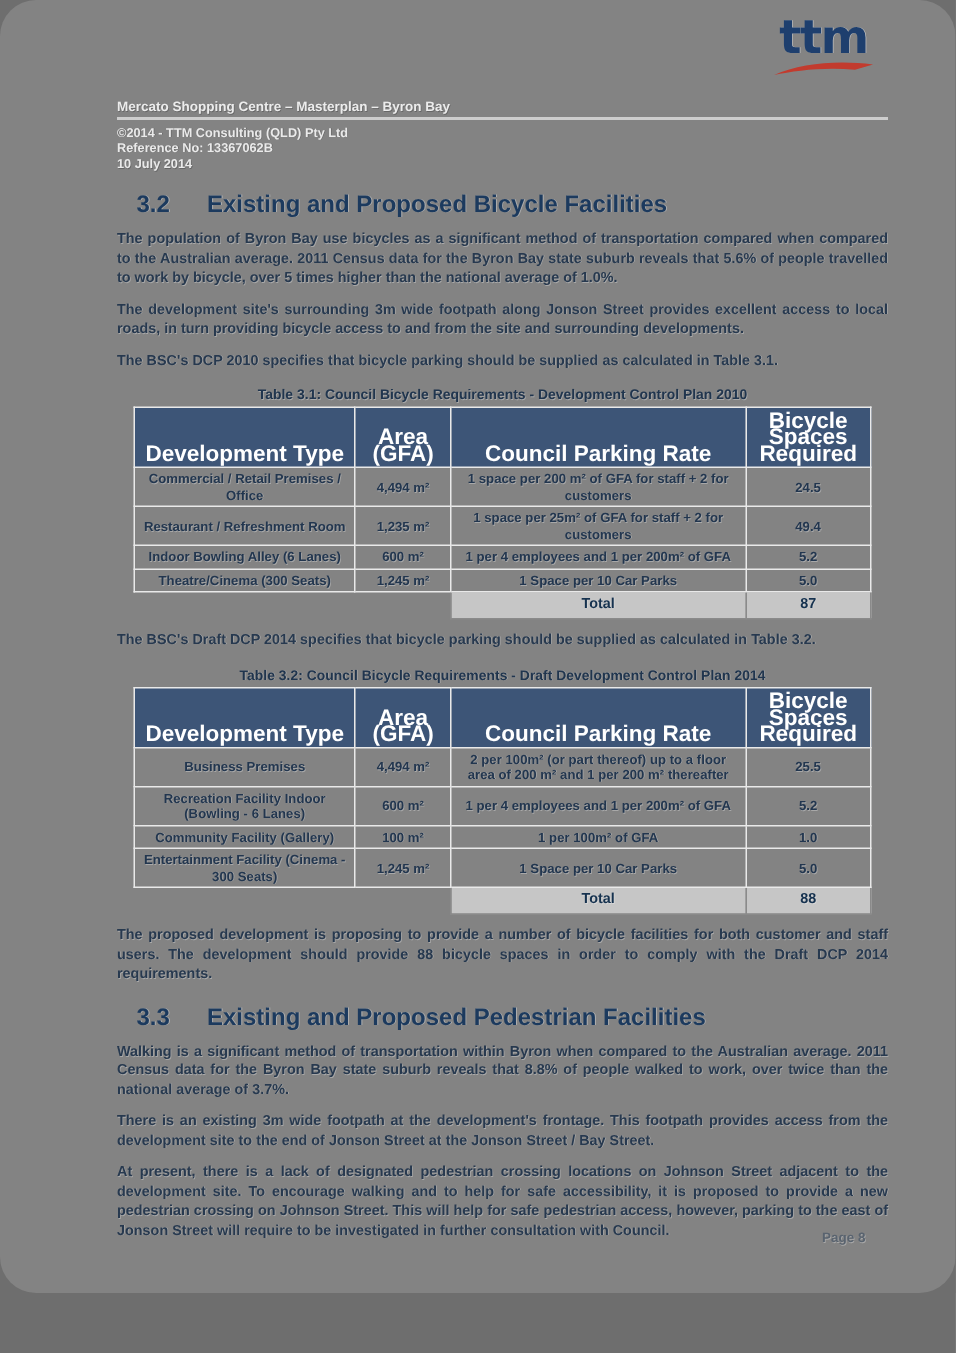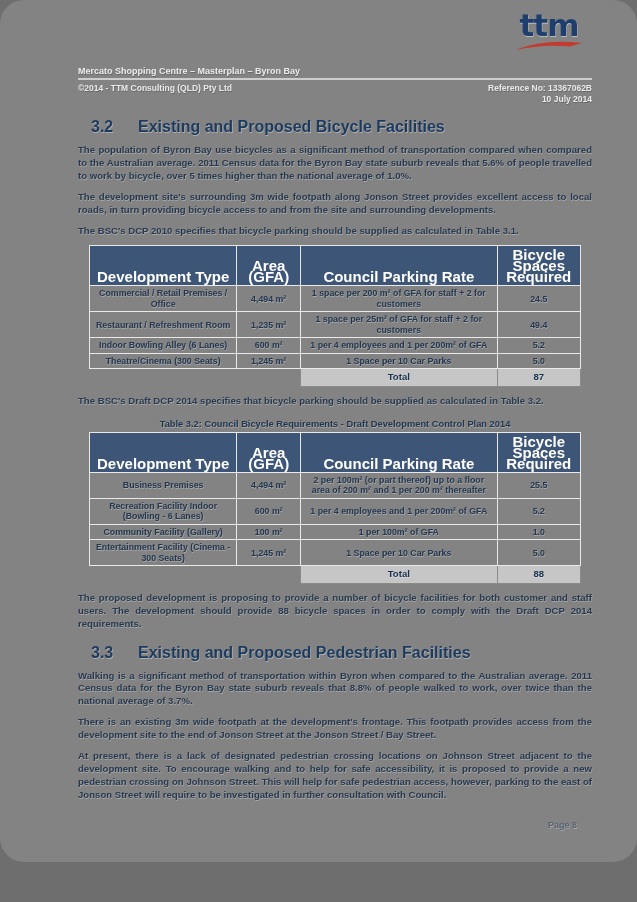--- a/index.html
+++ b/index.html
@@ -17,22 +17,22 @@
   .logo-text { font-family:"DejaVu Sans", sans-serif; font-weight:bold; font-size:31px;
                line-height:26px; color:#1e3f6e; letter-spacing:-1px;
                text-shadow:0.5px 0.5px 0 rgba(255,255,255,0.45); }
 
   
   .header-project { padding-top:66px; font-size:9px; font-weight:bold; color:#ececec;
                     text-shadow:0.5px 0.5px 0 rgba(60,60,60,0.4); }
   .header-rule { border-bottom:2px solid #cdcdcd; margin-top:2px; }
   .header-meta { display:flex; justify-content:space-between; margin-top:3px;
                  font-size:8.5px; font-weight:bold; color:#eaeaea;
-                 text-shadow:0.5px 0.5px 0 rgba(60,60,60,0.4); }
-  .header-meta .right { text-align:right; line-height:11px; }
+                 text-shadow:0.5px 0.5px 0 rgba(60,60,60,0.4);flex-direction:column; }
+  .header-meta .right { text-align:left; line-height:11px; }
 
   
   .sec-heading { display:flex; margin:13px 0 6px 0; font-size:16px; font-weight:bold;
                  color:#1c3a5e; text-shadow:0.6px 0.6px 0 rgba(255,255,255,0.35); }
   .sec-heading .num { width:47px; flex:none;margin-left:13px; }
 
   
   .para { margin:8px 0; font-size:9.6px; line-height:12.9px; text-align:justify;
           font-weight:bold; color:#27394f;
           text-shadow:0.5px 0.5px 0 rgba(255,255,255,0.3); }
@@ -87,20 +87,21 @@
 
     <div class="sec-heading">
       <span class="num">3.2</span>
       <span>Existing and Proposed Bicycle Facilities</span>
     </div>
 
     <p class="para">The population of Byron Bay use bicycles as a significant method of transportation compared when compared to the Australian average. 2011 Census data for the Byron Bay state suburb reveals that 5.6% of people travelled to work by bicycle, over 5 times higher than the national average of 1.0%.</p>
     <p class="para">The development site's surrounding 3m wide footpath along Jonson Street provides excellent access to local roads, in turn providing bicycle access to and from the site and surrounding developments.</p>
     <p class="para">The BSC's DCP 2010 specifies that bicycle parking should be supplied as calculated in Table 3.1.</p>
 
+    <div class="tbl-caption">Table 3.1: Council Bicycle Requirements - Development Control Plan 2010</div>
     <table class="req-table">
       <colgroup>
           <col class="c1">
           <col class="c2">
           <col class="c3">
           <col class="c4">
         </colgroup>
     <thead>
           <tr>
             <th>Development Type</th>

